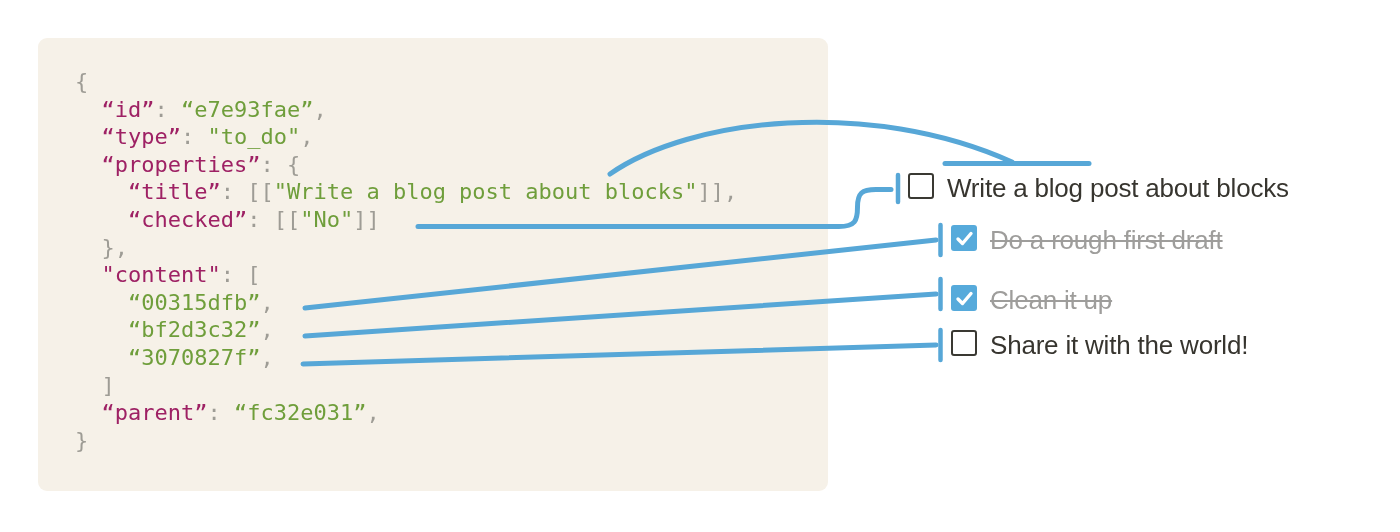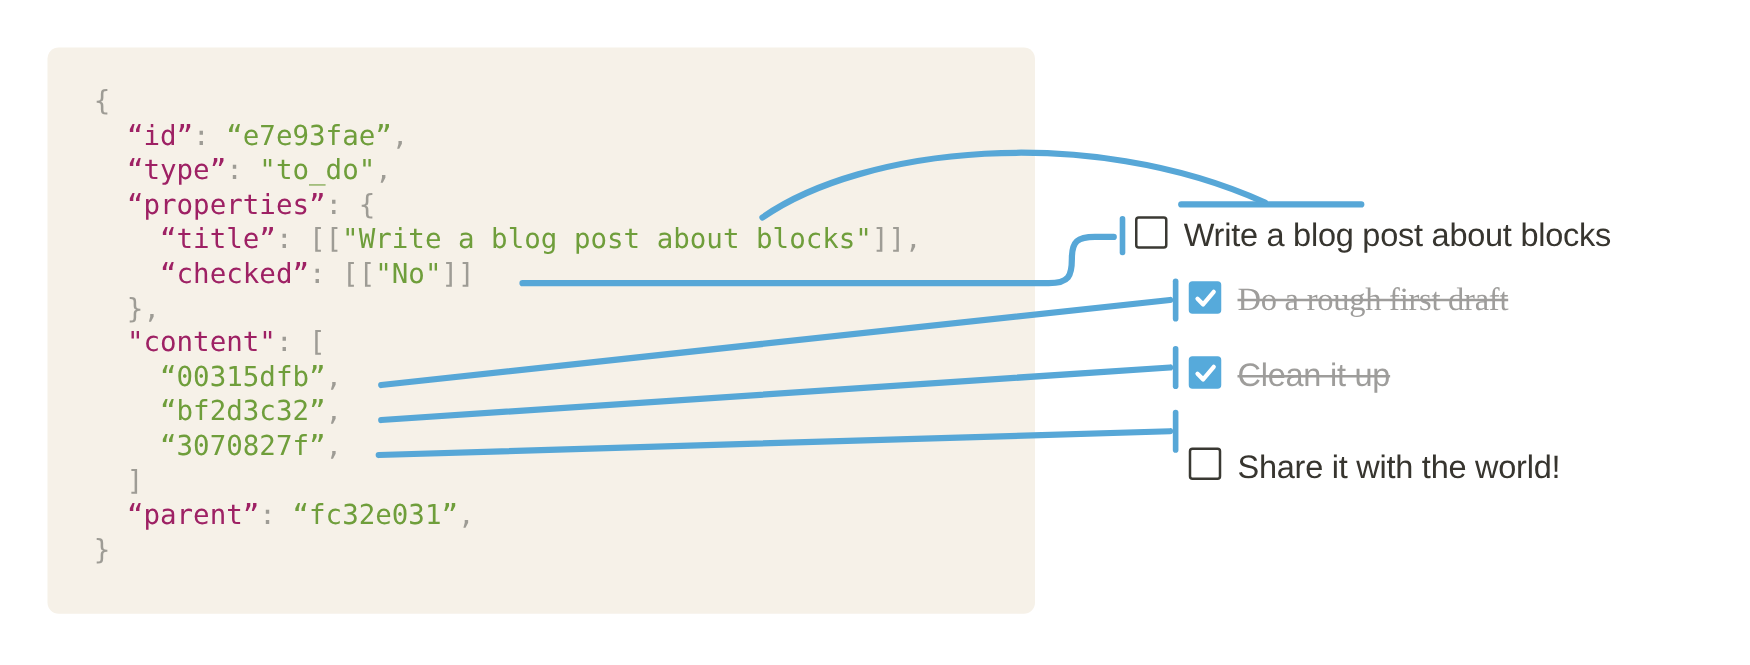--- a/index.html
+++ b/index.html
@@ -18,23 +18,23 @@
 
   
   .connectors{position:absolute;left:0;top:0;pointer-events:none;}
   .connectors path{stroke:var(--connector);stroke-width:5;fill:none;
                    stroke-linecap:round;stroke-linejoin:round;}
   .connectors path.endcap{stroke-width:4.5;}
 
   
   .todo-row{position:absolute;display:flex;align-items:flex-start;gap:13px;height:30px;}
   .todo-row:nth-child(1){left:908px;top:173px;}
-  .todo-row:nth-child(2){left:951px;top:225px;font-family:Liberation Serif, serif;}
+  .todo-row:nth-child(2){left:951px;top:225px;}
   .todo-row:nth-child(3){left:951px;top:285px;}
-  .todo-row:nth-child(4){left:951px;top:330px;margin-top:28px;}
+  .todo-row:nth-child(4){left:951px;top:330px;}
   .checkbox{box-sizing:border-box;width:26px;height:26px;flex-shrink:0;border-radius:3px;
             background:#fff;border:2.5px solid var(--checkbox_border);display:flex;
             align-items:center;justify-content:center;cursor:pointer;}
   .checkbox.checked{background:var(--checkbox_checked);border:none;}
   .checkbox svg{width:26px;height:26px;display:block;}
   .todo-label{font-size:26px;letter-spacing:-0.2px;color:var(--todo_text);white-space:nowrap;}
   .todo-label.done{color:var(--todo_done);text-decoration:line-through;text-decoration-thickness:2px;}
 </style>
 </head>
 <body>

